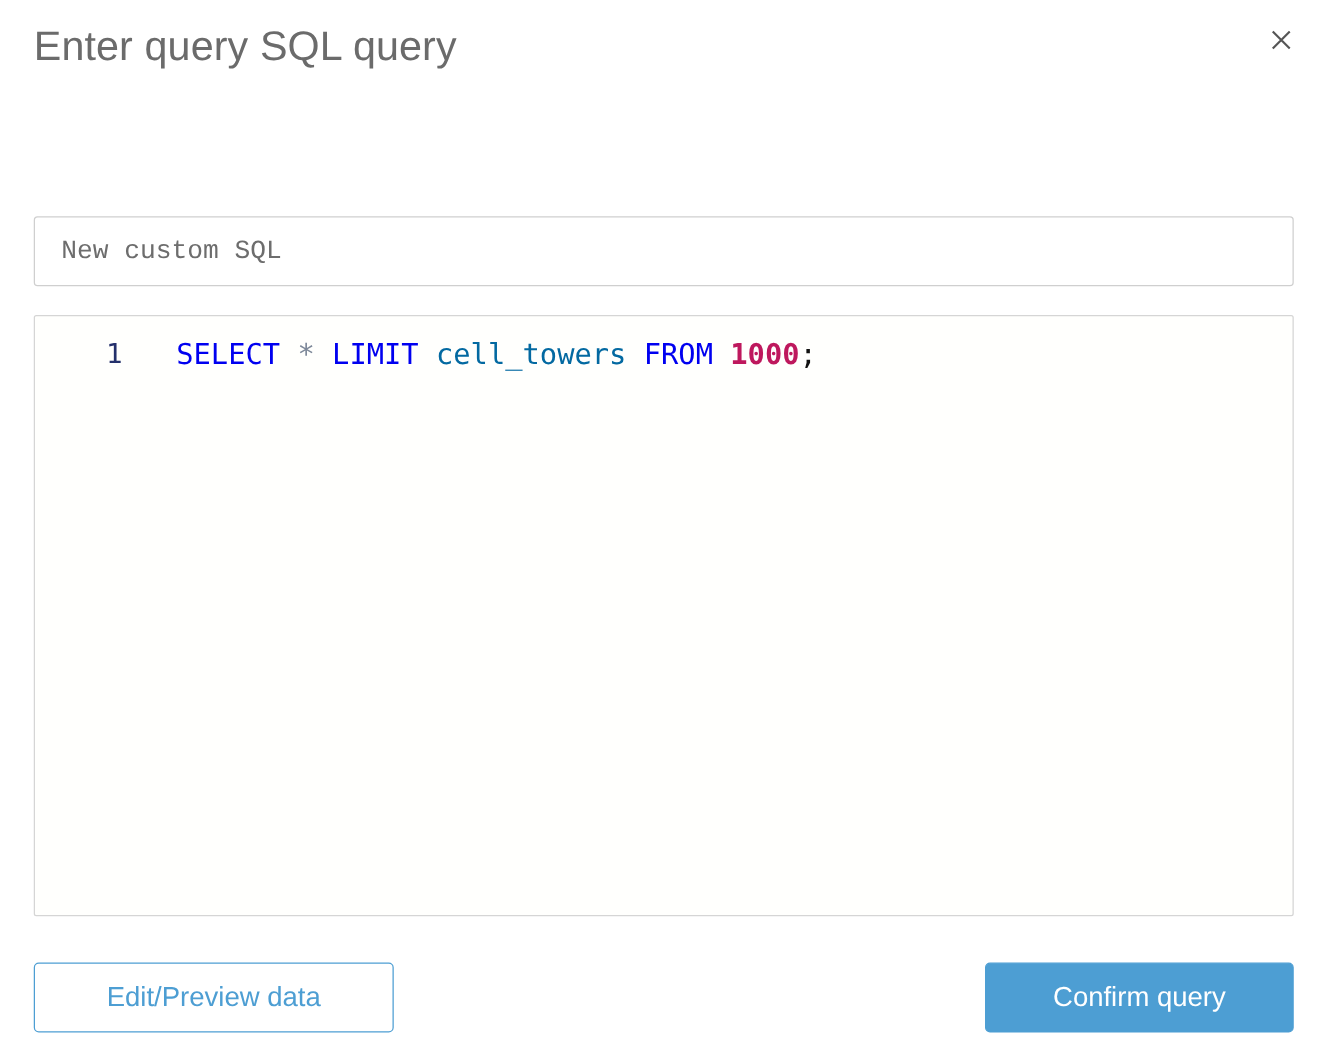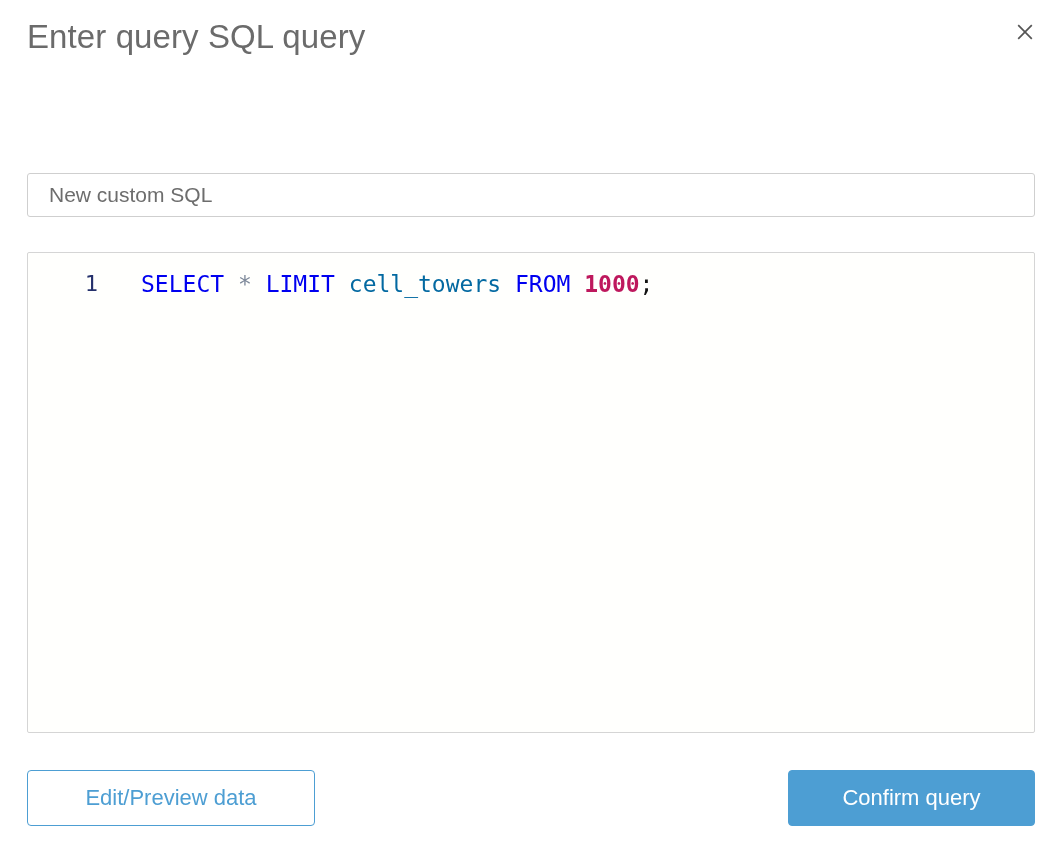--- a/index.html
+++ b/index.html
@@ -63,26 +63,26 @@
     padding: 0;
   }
   .close-btn svg { display: block; }
 
   
   .name-input {
     position: absolute;
     left: 27px;
     top: 173px;
     width: 1008px;
-    height: 44px;
+    height: 56px;
     box-sizing: border-box;
     border: 1px solid #cfcfcf;
     border-radius: 3px;
     background: #ffffff;
-    font-family: Liberation Sans, sans-serif;
+    font-family: Liberation Mono, monospace;
     font-size: 21px;
     color: #15803d;
     padding: 0 0 0 21px;
     outline: none;
   }
   .name-input::placeholder { color: #6d6d6d; opacity: 1; }
 
   
   .editor {
     position: absolute;

